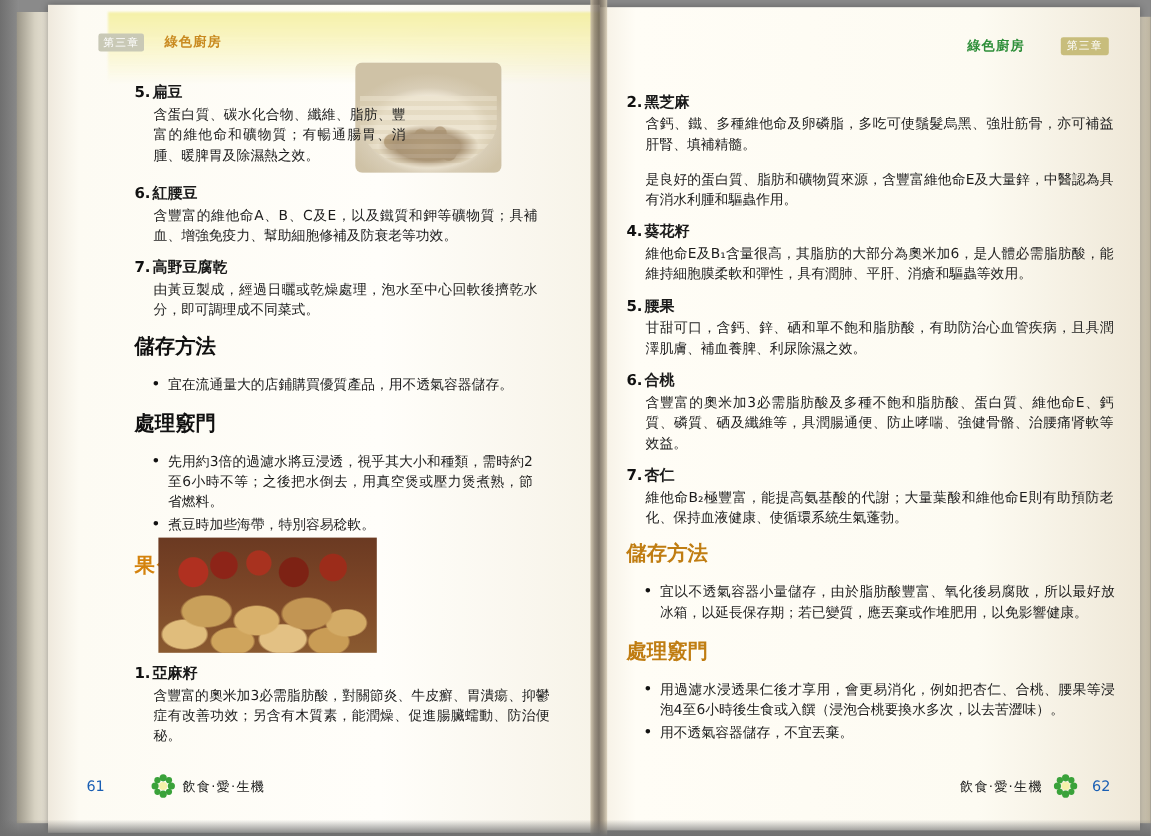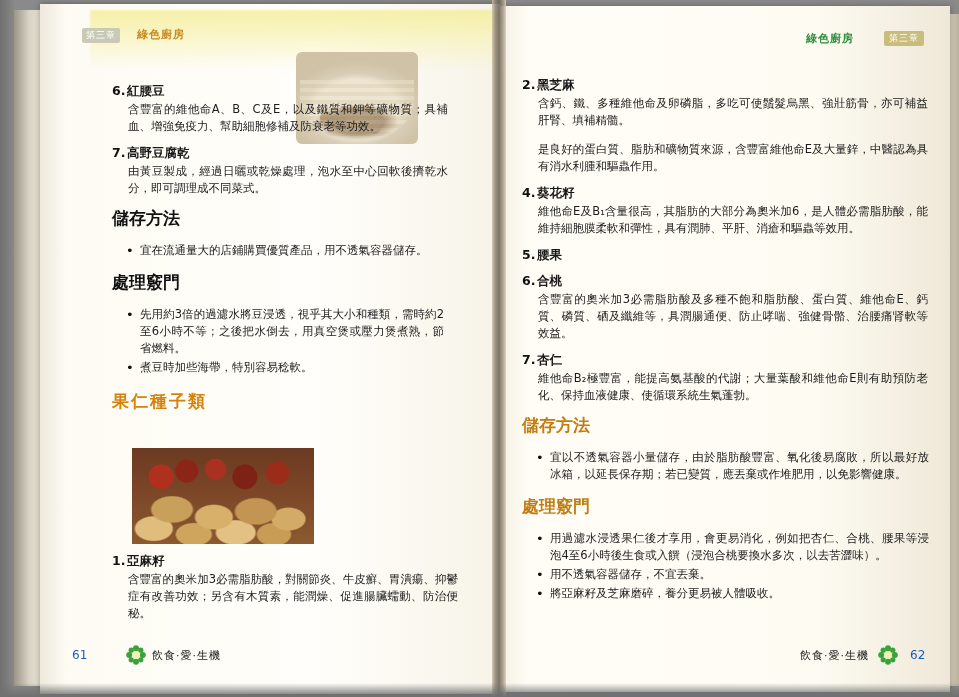--- a/index.html
+++ b/index.html
@@ -282,20 +282,26 @@
 
   <div class="hdr hdr-left-chip">第三章</div>
   <div class="hdr hdr-left-title">綠色廚房</div>
 
   <div class="photo photo-beans">
     <div class="basket"></div>
   </div>
 
   <div class="col" style="left:112px; top:68px; width:280px;">
 
+    <div class="item">
+      <div class="item-title">
+        <span class="num">5.</span><span>扁豆</span>
+      </div>
+      <div class="item-body wrap-narrow">含蛋白質、碳水化合物、纖維、脂肪、豐富的維他命和礦物質；有暢通腸胃、消腫、暖脾胃及除濕熱之效。</div>
+    </div>
 
     <div class="item" style="margin-top:14px;">
       <div class="item-title">
         <span class="num">6.</span><span>紅腰豆</span>
       </div>
       <div class="item-body wrap-full">含豐富的維他命A、B、C及E，以及鐵質和鉀等礦物質；具補血、增強免疫力、幫助細胞修補及防衰老等功效。</div>
     </div>
 
     <div class="item">
       <div class="item-title">
@@ -372,20 +378,21 @@
       <div class="item-title">
         <span class="num">4.</span><span>葵花籽</span>
       </div>
       <div class="item-body" style="width:390px;">維他命E及B₁含量很高，其脂肪的大部分為奧米加6，是人體必需脂肪酸，能維持細胞膜柔軟和彈性，具有潤肺、平肝、消瘡和驅蟲等效用。</div>
     </div>
 
     <div class="item">
       <div class="item-title">
         <span class="num">5.</span><span>腰果</span>
       </div>
+      <div class="item-body" style="width:390px;">甘甜可口，含鈣、鋅、硒和單不飽和脂肪酸，有助防治心血管疾病，且具潤澤肌膚、補血養脾、利尿除濕之效。</div>
     </div>
 
     <div class="item">
       <div class="item-title">
         <span class="num">6.</span><span>合桃</span>
       </div>
       <div class="item-body" style="width:390px;">含豐富的奧米加3必需脂肪酸及多種不飽和脂肪酸、蛋白質、維他命E、鈣質、磷質、硒及纖維等，具潤腸通便、防止哮喘、強健骨骼、治腰痛肾軟等效益。</div>
     </div>
 
     <div class="item">
@@ -397,21 +404,20 @@
 
     <div class="sec-head" style="color:#c07d12;">儲存方法</div>
     <ul class="bullets" style="width:395px;">
       <li>宜以不透氣容器小量儲存，由於脂肪酸豐富、氧化後易腐敗，所以最好放冰箱，以延長保存期；若已變質，應丟棄或作堆肥用，以免影響健康。</li>
     </ul>
 
     <div class="sec-head" style="color:#c07d12;">處理竅門</div>
     <ul class="bullets" style="width:395px;">
       <li>用過濾水浸透果仁後才享用，會更易消化，例如把杏仁、合桃、腰果等浸泡4至6小時後生食或入饌（浸泡合桃要換水多次，以去苦澀味）。</li>
       <li>用不透氣容器儲存，不宜丟棄。</li>
-      <li>將亞麻籽及芝麻磨碎，養分更易被人體吸收。</li>
     </ul>
   </div>
 
   <div class="footer-text" style="left:800px; top:648px;">飲食‧愛‧生機</div>
   <div class="flower" style="left:878px; top:645px;">
     <svg width="20" height="20" viewBox="0 0 20 20">
       <g fill="#3aa23a">
         <circle cx="10" cy="3.2" r="3"></circle>
           <circle cx="16.8" cy="10" r="3"></circle>
         <circle cx="10" cy="16.8" r="3"></circle>

